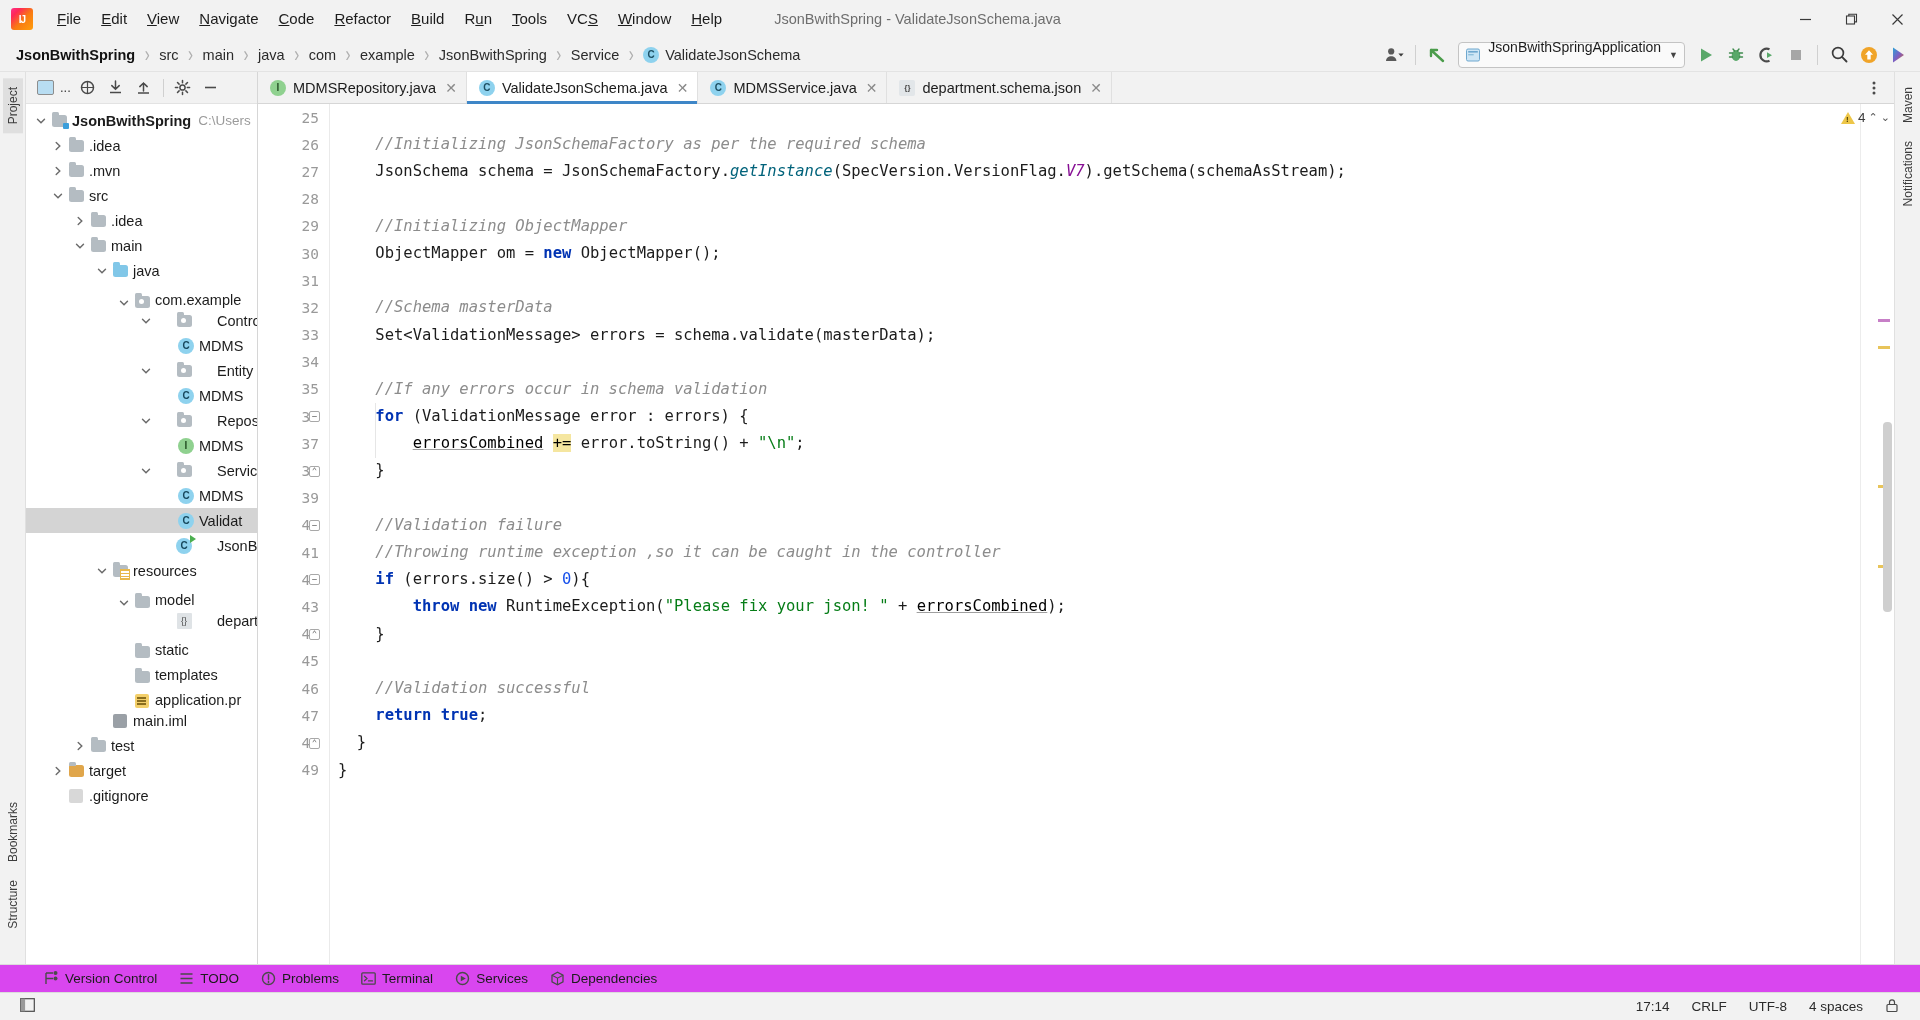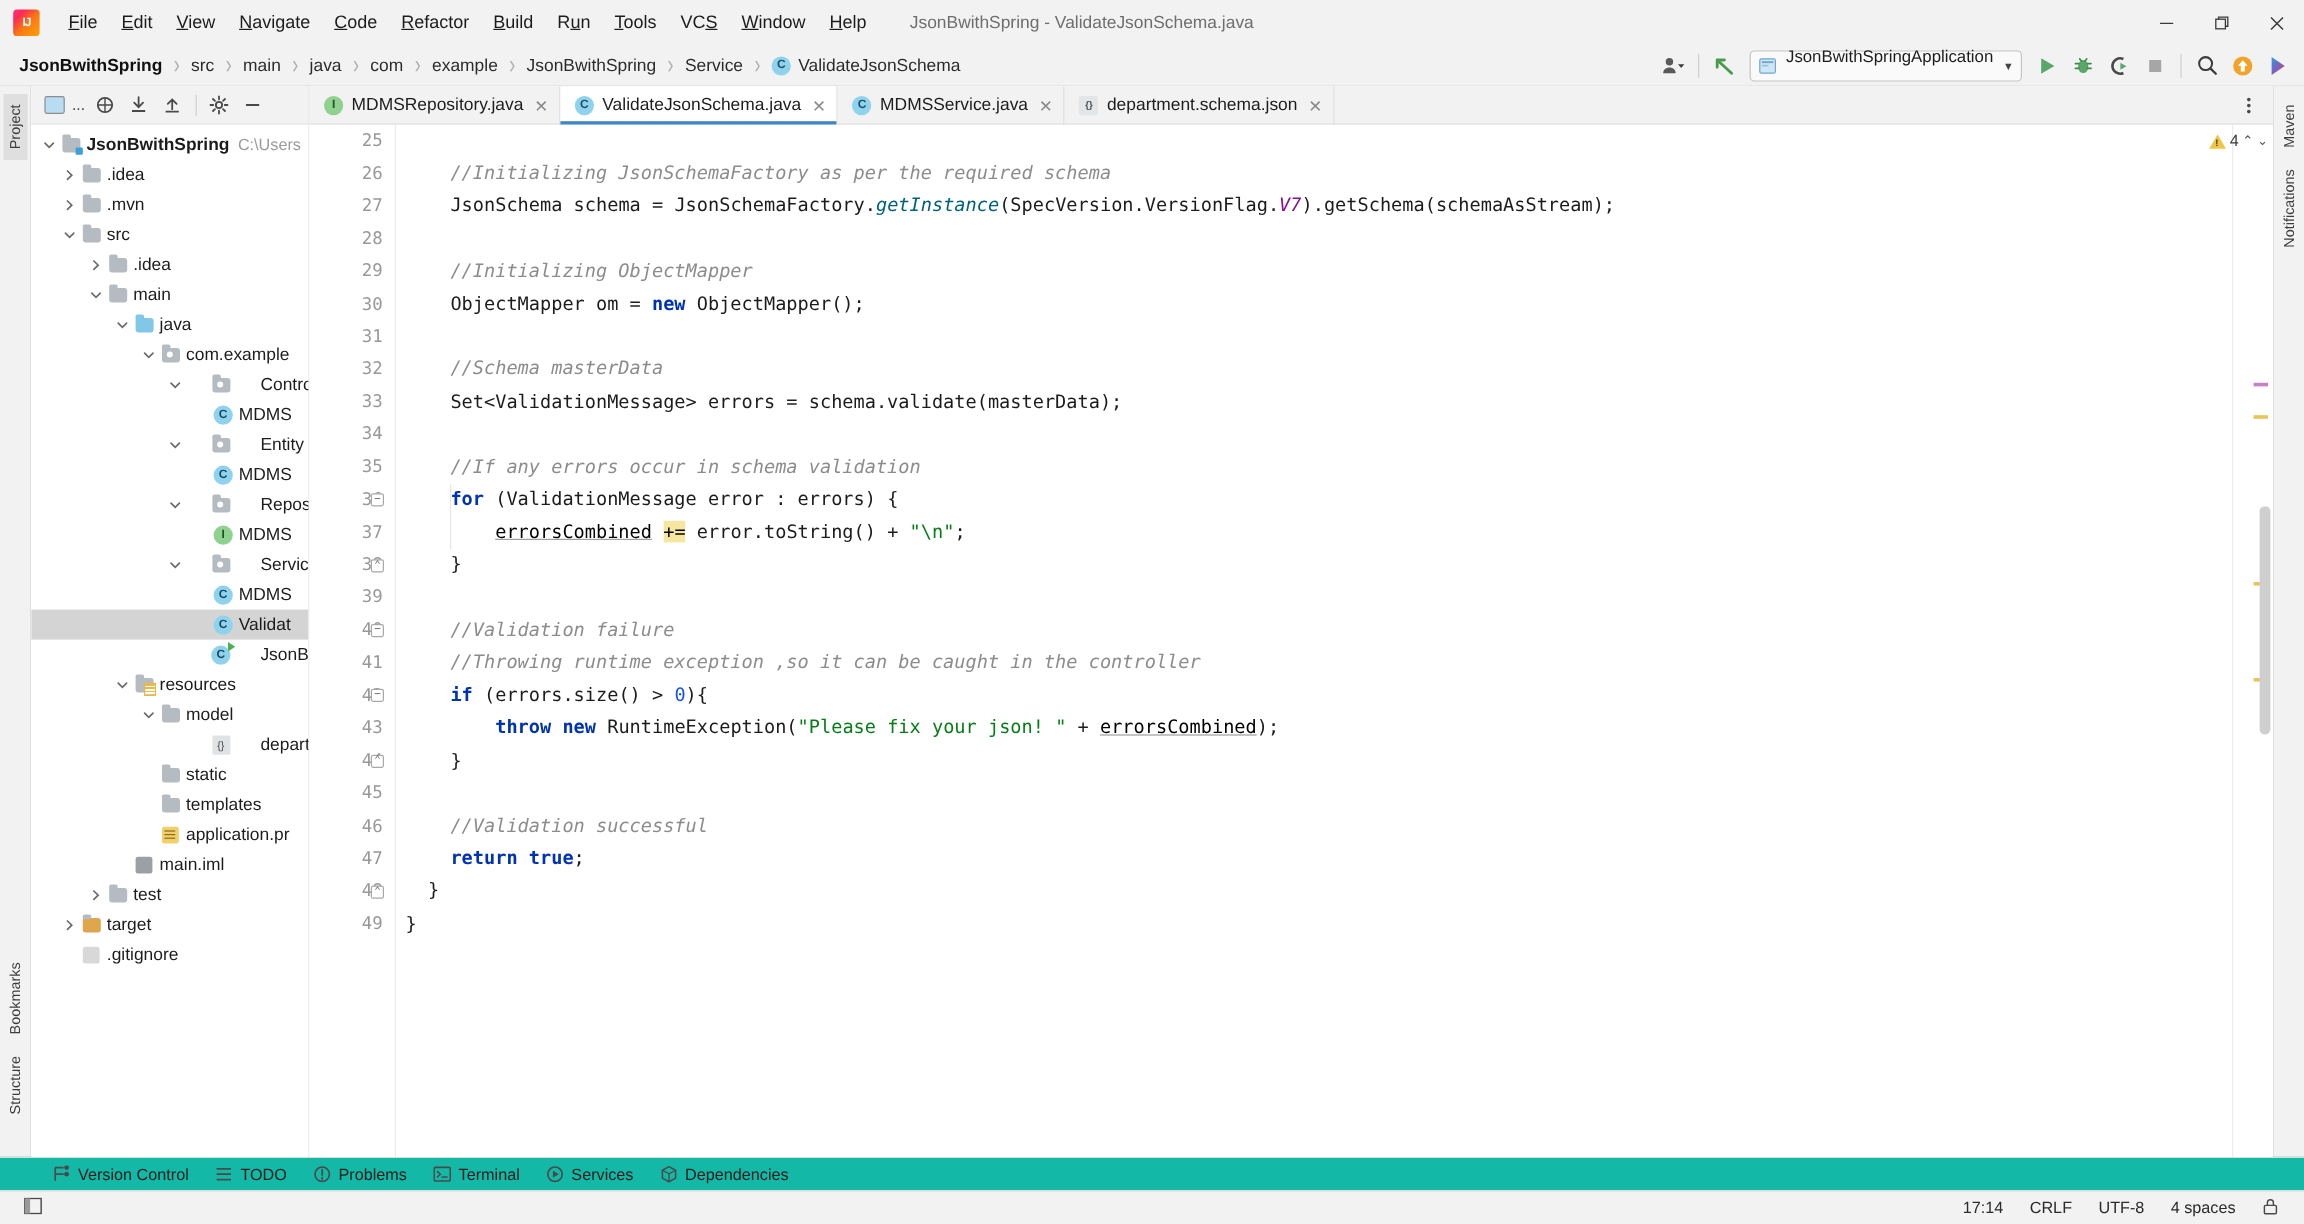--- a/index.html
+++ b/index.html
@@ -28,21 +28,21 @@
     font-weight:bold; display:flex; align-items:center; justify-content:center;
     letter-spacing:-1px;
   }
   .menubar { display: flex; align-items: center; height: 38px; }
   .menu-item {
     padding: 4px 10px; font-size: 15px; color: #1c1c1c; cursor: default;
     line-height: 20px; white-space: nowrap;
   }
   .menu-item u { text-decoration: underline; }
   .win-title {
-    margin-left: 26px; font-size: 14.5px; color: #6e6e6e; white-space: nowrap; text-align: right;
+    margin-left: 42px; font-size: 14.5px; color: #6e6e6e; white-space: nowrap; text-align: right;
   }
   .win-ctrls { margin-left: auto; display: flex; height: 38px; }
   .win-btn {
     width: 46px; height: 38px; display: flex; align-items: center; justify-content: center;
     color: #3a3a3a;
   }
   .win-btn svg { display:block; }
 
   
   .navbar {
@@ -135,21 +135,21 @@
   }
   .badge.iface{background:#8fd18f;color:#235023;}
   .badge.runnable{position:relative;}
   .badge.runnable::after{content:"";position:absolute;right:-4px;top:-3px;border-left:6px solid #4caf50;border-top:4px solid transparent;border-bottom:4px solid transparent;}
   .json-ico{width:15px;height:16px;background:#dfe3e6;border-radius:1px;position:relative;color:#4a4a4a;font-size:9px;display:flex;align-items:center;justify-content:center;}
   .prop-ico{width:14px;height:14px;background:#f3cf6a;border-radius:2px;position:relative;}
   .prop-ico::after{content:"";position:absolute;left:2px;top:3px;width:9px;height:1.5px;background:#8a6d1e;box-shadow:0 3px 0 #8a6d1e, 0 6px 0 #8a6d1e;}
   .iml-ico{width:14px;height:14px;background:#9aa0a6;border-radius:2px;}
   .label-path { color:#9b9b9b; margin-left:7px; font-size:13.5px; }
   .depth0{padding-left:6px;} .depth1{padding-left:23px;} .depth2{padding-left:45px;}
-  .depth3{padding-left:67px;} .depth4{padding-left:89px;} .depth5{padding-left:111px;gap:20px;}
+  .depth3{padding-left:67px;} .depth4{padding-left:89px;align-items:flex-end;} .depth5{padding-left:111px;gap:20px;}
   .depth6{padding-left:133px;}
 
   
   .editor-wrap { flex:1 1 auto; display:flex; flex-direction:column; min-width:0; background:#fff; }
   .tabbar {
     height:32px; flex:0 0 32px; display:flex; align-items:stretch;
     background:#f2f2f2; border-bottom:1px solid #d6d6d6; position:relative;
   }
   .etab {
     display:flex; align-items:center; padding: 0 9px 0 12px; font-size:14.5px;
@@ -211,21 +211,21 @@
 
   
   .right-strip {
     width:26px; flex:0 0 26px; background:#f2f2f2; border-left:1px solid #e0e0e0;
     display:flex; flex-direction:column; align-items:center; padding-top:6px;
   }
 
   
   .bottombar {
     height:28px; flex:0 0 28px; display:flex; align-items:center;
-    background:#14b8a6; border-top:1px solid #dcdcdc; padding-left:34px; gap:2px;text-align:center;
+    background:#d946ef; border-top:1px solid #dcdcdc; padding-left:34px; gap:2px;text-align:center;
   }
   .bb-item { display:flex; align-items:center; gap:6px; padding:3px 10px; font-size:13.5px; color:#1c1c1c;}
   .bb-ico { display:flex; align-items:center; color:#4a4a4a; }
 
   
   .statusbar {
     height:28px; flex:0 0 28px; display:flex; align-items:center;
     background:#f2f2f2; border-top:1px solid #dcdcdc; font-size:13.5px; color:#2b2b2b;
   }
   .sb-left { display:flex; align-items:center; padding-left:9px; }

